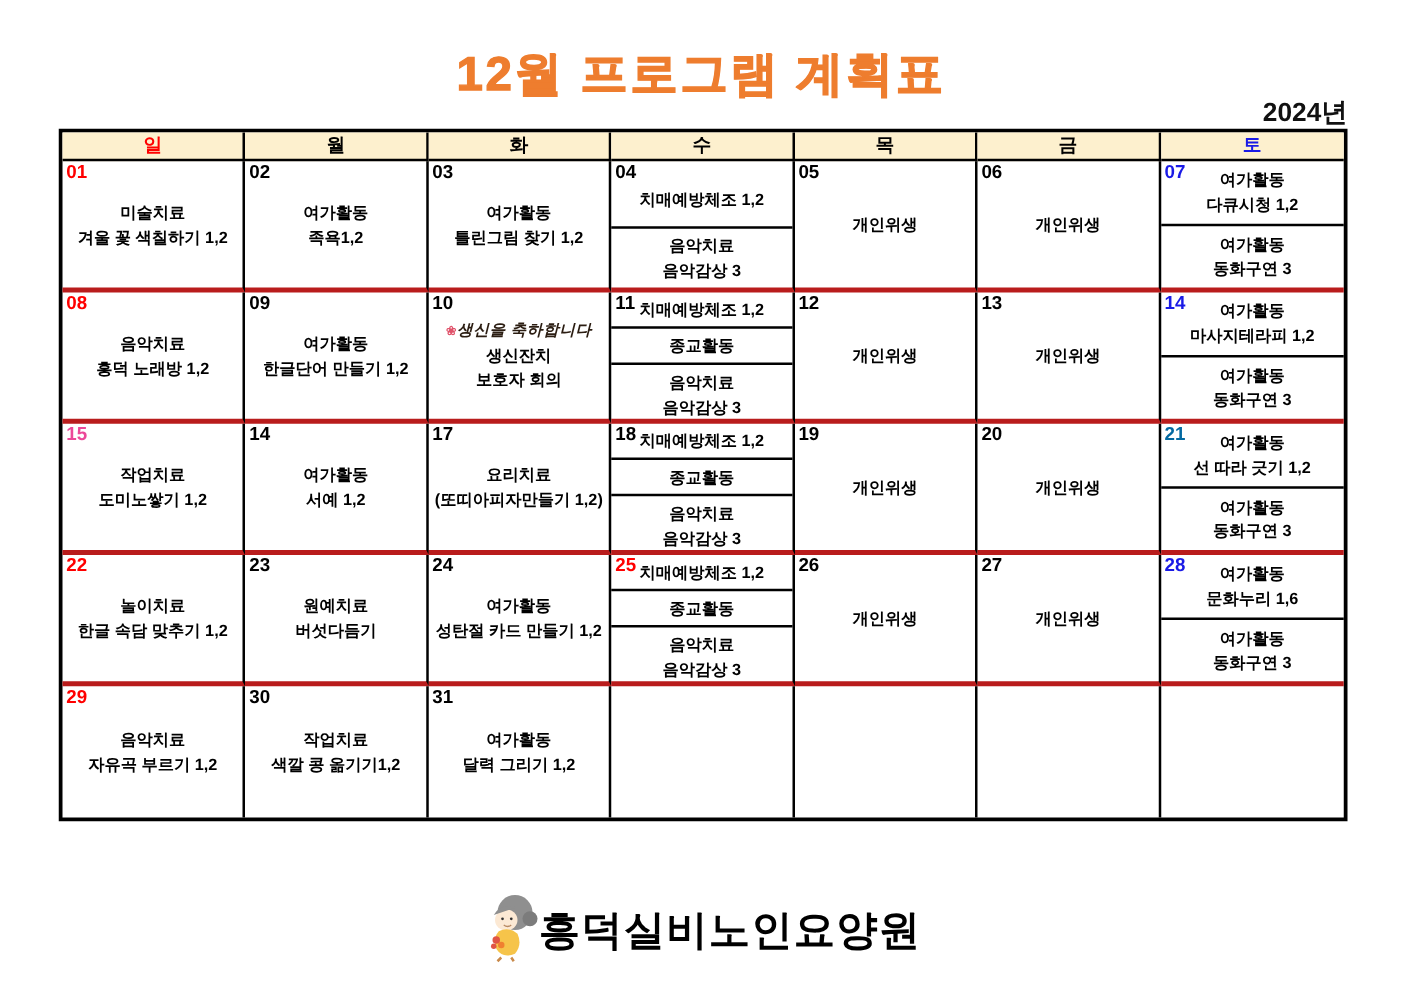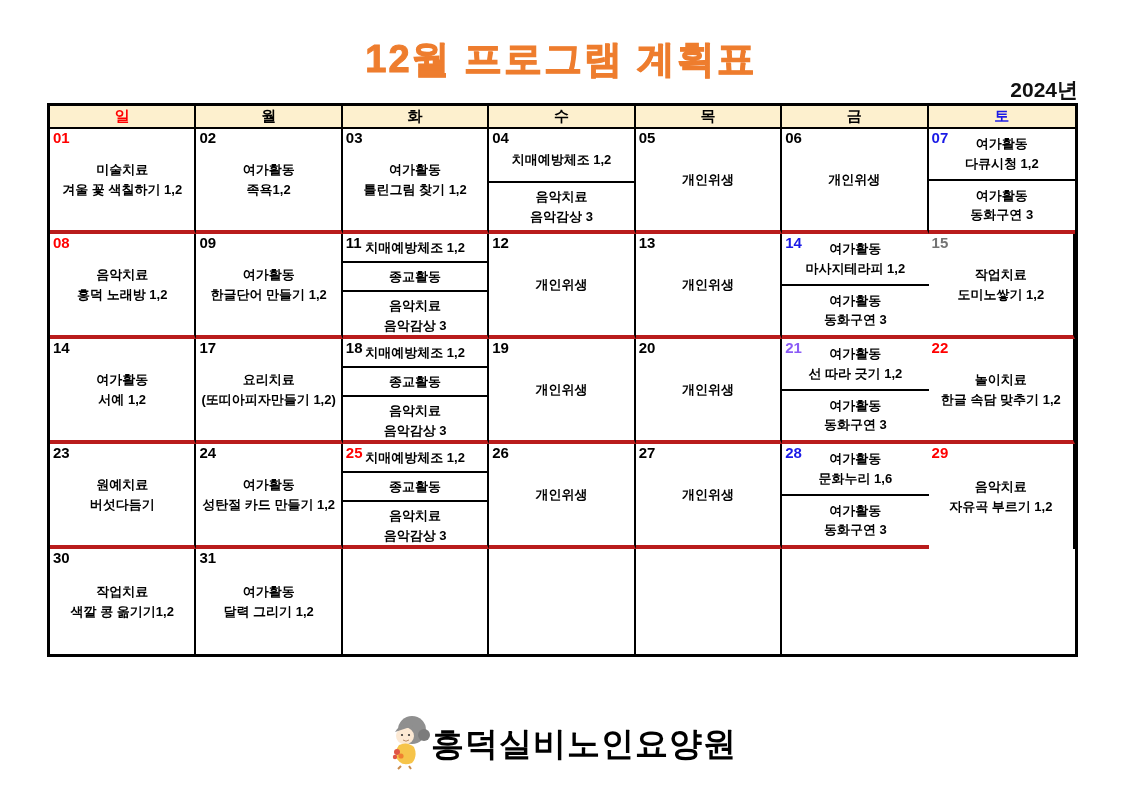--- a/index.html
+++ b/index.html
@@ -123,20 +123,28 @@
       </div>
     </div>
     <div class="cell">
       <span class="date-num" style="color: rgb(0, 0, 0);">09</span>
       <div class="section" style="flex: 100 1 0px;">
         <div>여가활동</div>
         <div>한글단어 만들기 1,2</div>
       </div>
     </div>
     <div class="cell">
+      <span class="date-num" style="color: rgb(0, 0, 0);">10</span>
+      <div class="section" style="flex: 100 1 0px;">
+        <div class="banner"><span class="flower">❀</span>생신을 축하합니다</div>
+        <div>생신잔치</div>
+        <div>보호자 회의</div>
+      </div>
+    </div>
+    <div class="cell">
       <span class="date-num" style="color: rgb(0, 0, 0);">11</span>
       <div class="section align-end" style="flex: 32 1 0px; padding-bottom: 3px;">
         <div>치매예방체조 1,2</div>
       </div>
       <div class="section" style="flex: 33 1 0px;">
         <div>종교활동</div>
       </div>
       <div class="section" style="flex: 35 1 0px;">
         <div>음악치료</div>
         <div>음악감상 3</div>
@@ -159,21 +167,21 @@
       <div class="section" style="flex: 50 1 0px;">
         <div>여가활동</div>
         <div>마사지테라피 1,2</div>
       </div>
       <div class="section" style="flex: 50 1 0px;">
         <div>여가활동</div>
         <div>동화구연 3</div>
       </div>
     </div>
     <div class="cell">
-      <span class="date-num" style="color: #737373;">15</span>
+      <span class="date-num" style="color: #ec4899;">15</span>
       <div class="section" style="flex: 100 1 0px;">
         <div>작업치료</div>
         <div>도미노쌓기 1,2</div>
       </div>
     </div>
     <div class="cell">
       <span class="date-num" style="color: rgb(0, 0, 0);">14</span>
       <div class="section" style="flex: 100 1 0px;">
         <div>여가활동</div>
         <div>서예 1,2</div>
@@ -205,21 +213,21 @@
         <div>개인위생</div>
       </div>
     </div>
     <div class="cell">
       <span class="date-num" style="color: rgb(0, 0, 0);">20</span>
       <div class="section" style="flex: 100 1 0px;">
         <div>개인위생</div>
       </div>
     </div>
     <div class="cell last-col">
-      <span class="date-num" style="color: #8b5cf6;">21</span>
+      <span class="date-num" style="color: #0369a1;">21</span>
       <div class="section" style="flex: 50 1 0px;">
         <div>여가활동</div>
         <div>선 따라 긋기 1,2</div>
       </div>
       <div class="section" style="flex: 50 1 0px;">
         <div>여가활동</div>
         <div>동화구연 3</div>
       </div>
     </div>
     <div class="cell">

